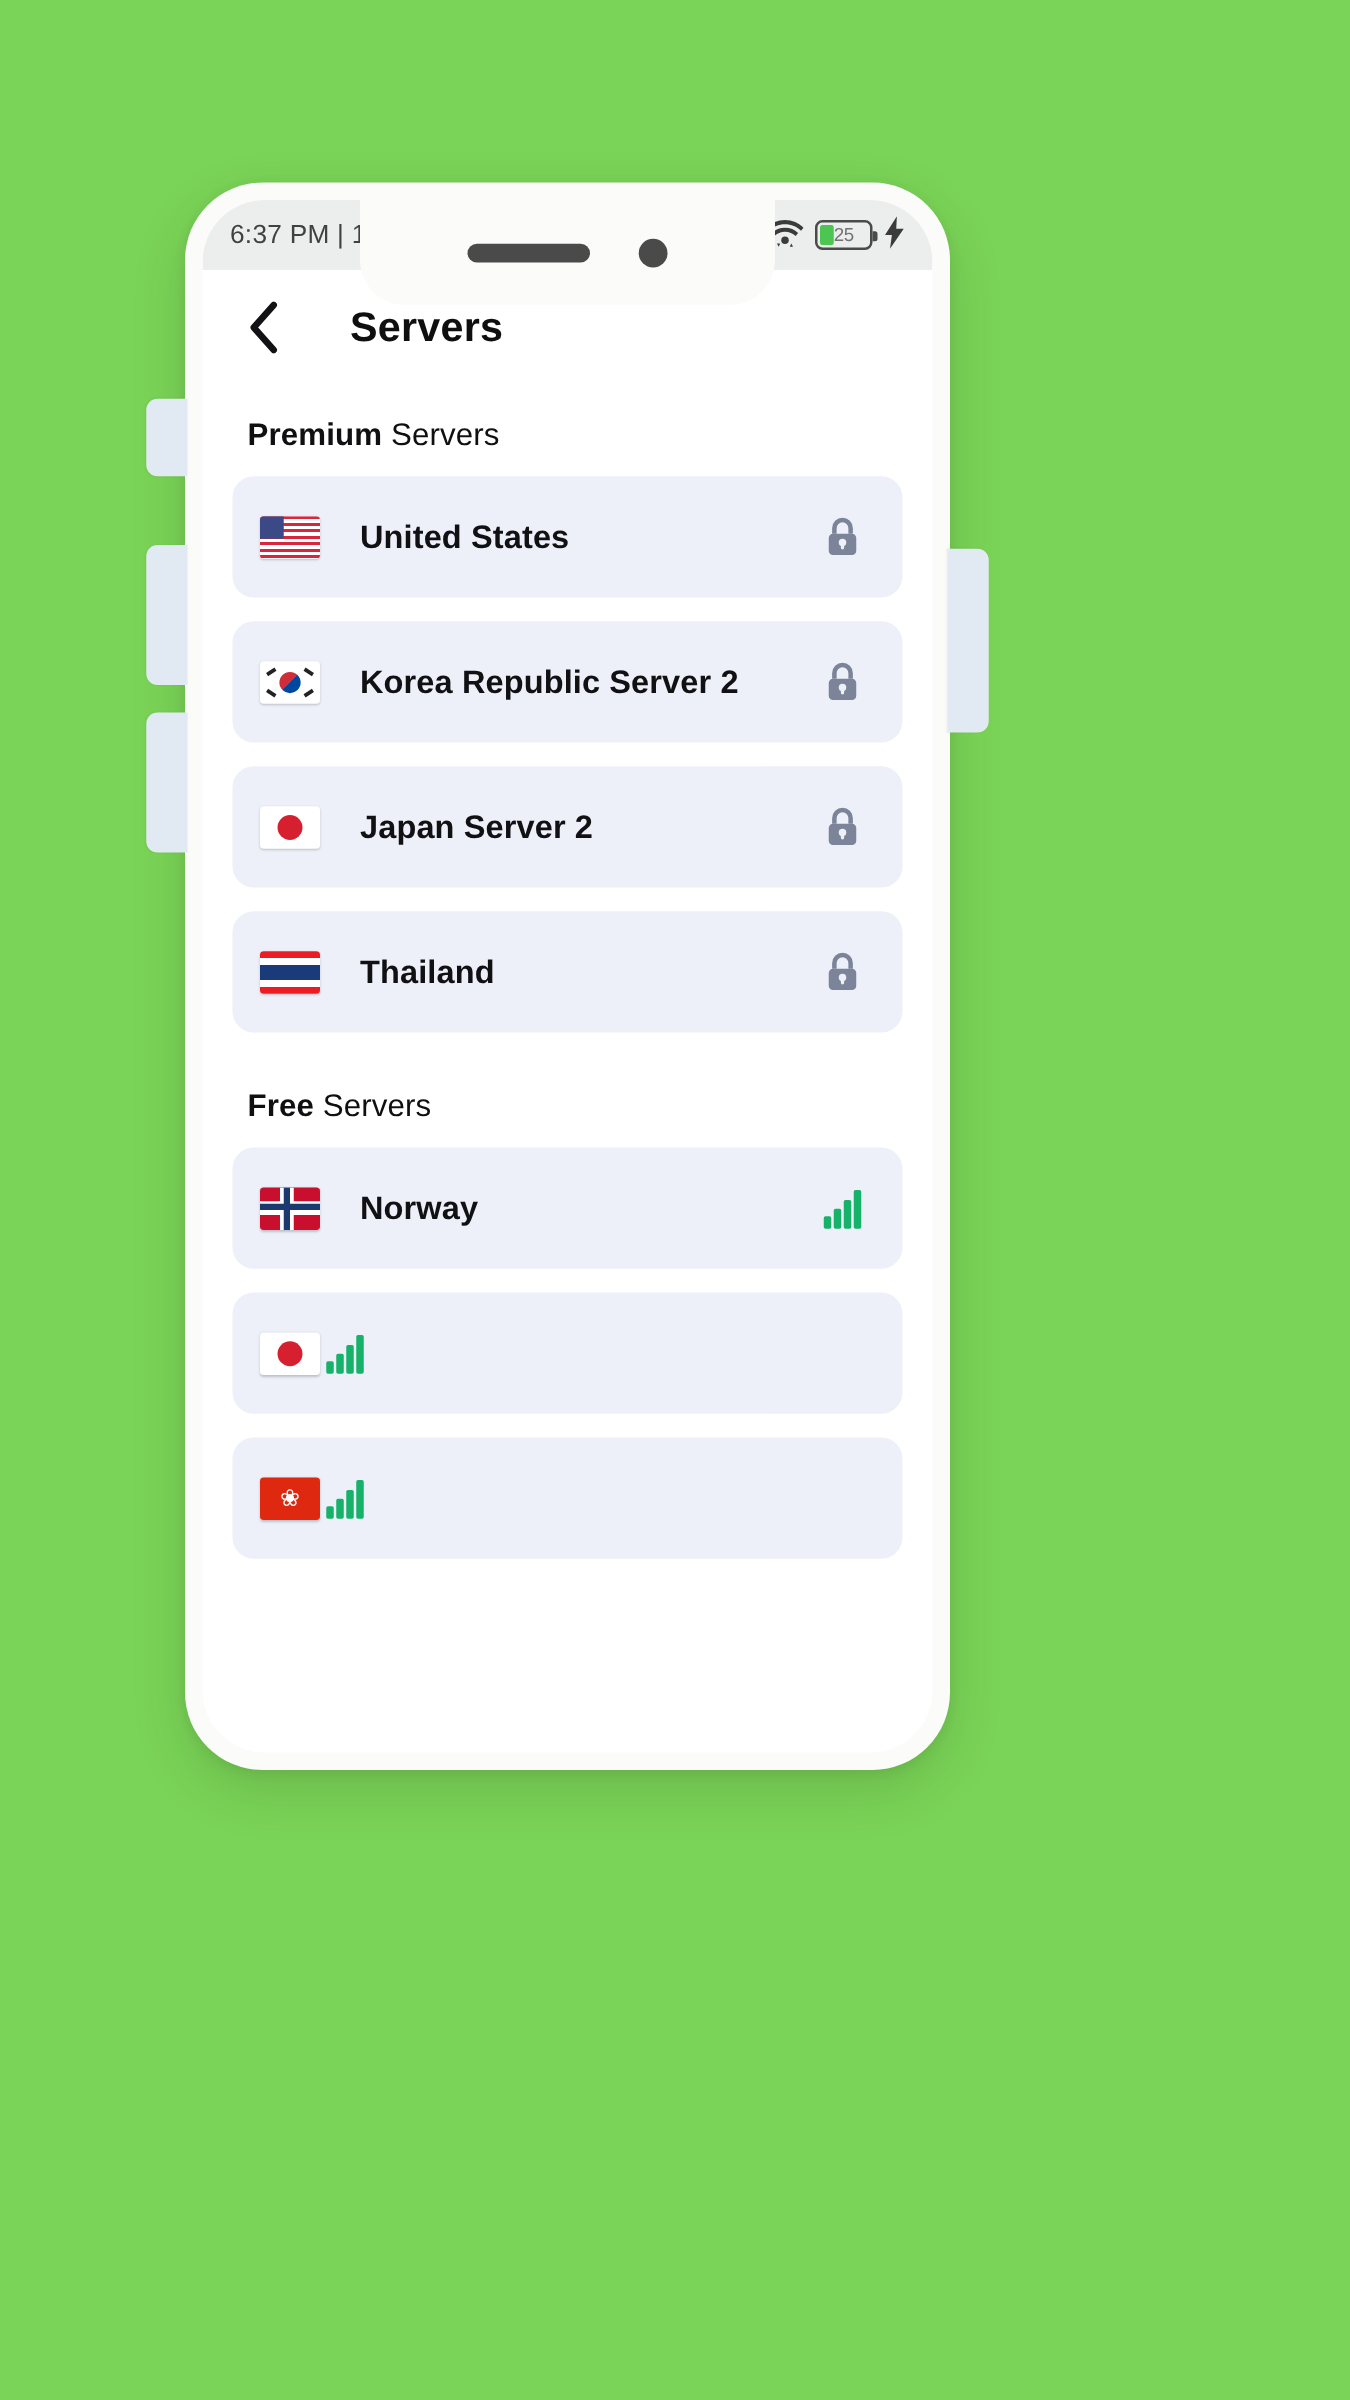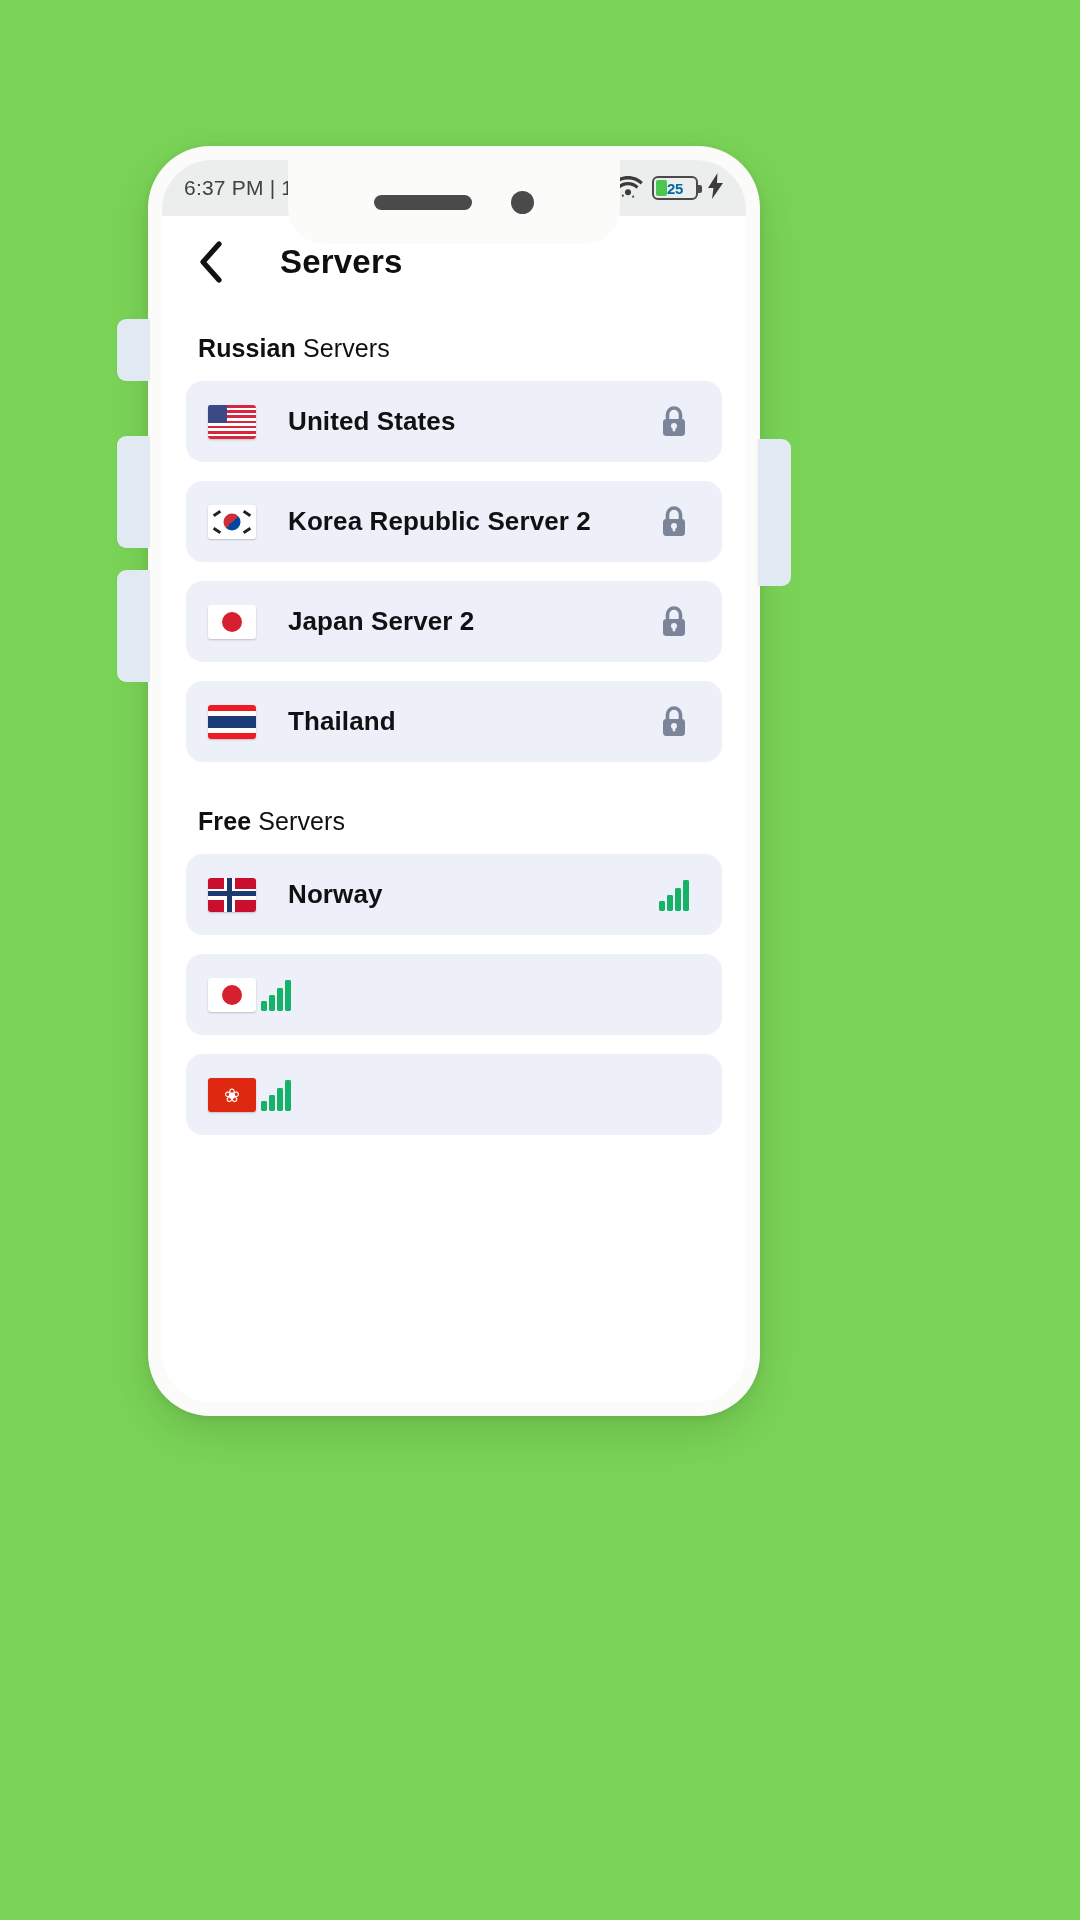--- a/index.html
+++ b/index.html
@@ -118,21 +118,21 @@
   .battery-fill{
     height:100%;
     width:28%;
     background:#4CC552;
     border-radius:2px;
   }
   .battery-pct{
     position:absolute;
     left:0; right:0; top:0; bottom:0;
     display:flex; align-items:center; justify-content:center;
-    font-size:15px; font-weight:bold; color:#0369a1;
+    font-size:15px; font-weight:normal; color:#737373;
     letter-spacing:-.4px;
   }
 
   
   #app-header{
     display:flex;
     align-items:center;
     height:92px;
     padding:0 26px;
     background:#fff;
@@ -164,21 +164,21 @@
     letter-spacing:.1px;
   }
   .section-header .strong{ font-weight:bold; }
   .section-header .light{ font-weight:normal; }
 
   .server-row{
     display:flex;
     align-items:center;
     background:#edf0f8;
     border-radius:17px;
-    height:81px;
+    height:97px;
     margin-bottom:19px;
     padding:0 28px 0 22px;
     cursor:pointer;
   }
   .flag{
     width:48px; height:34px;
     border-radius:3px;
     overflow:hidden;
     position:relative;
     flex-shrink:0;
@@ -328,21 +328,21 @@
         <svg width="28" height="42" viewBox="0 0 28 42">
           <path d="M22 3 L6 21 L22 39" stroke="#121214" stroke-width="5.2" fill="none" stroke-linecap="round" stroke-linejoin="round"></path>
         </svg>
       </div>
       <div id="page-title">Servers</div>
     </div>
 
     <div id="content">
 
       <div class="section-header">
-        <span class="strong">Russian</span><span class="light"> Servers</span>
+        <span class="strong">Premium</span><span class="light"> Servers</span>
       </div>
 
       <div class="server-row">
         <span class="flag f-us">
           <span class="stripes"></span>
             <span class="canton"></span>
         </span>
         <span class="server-name">United States</span>
         <span class="row-status">
           <svg width="32" height="36" viewBox="0 0 32 36">

